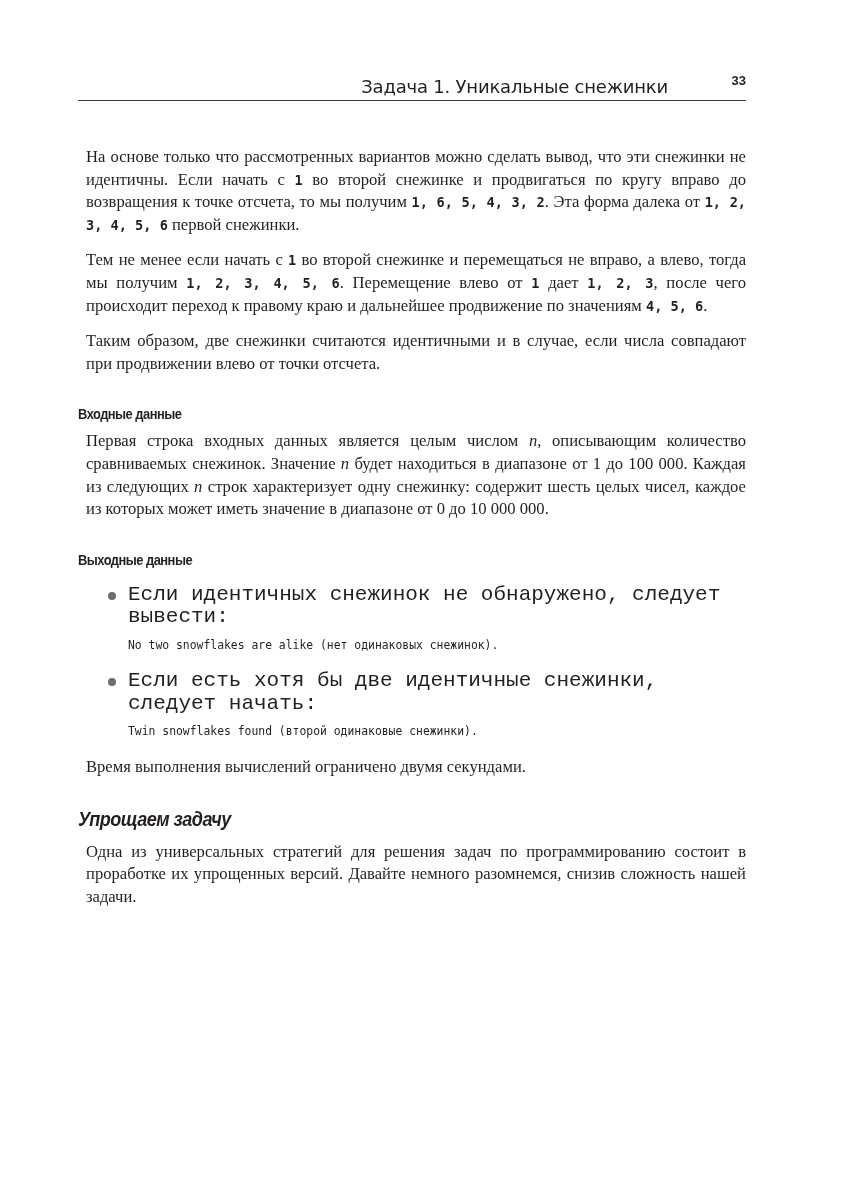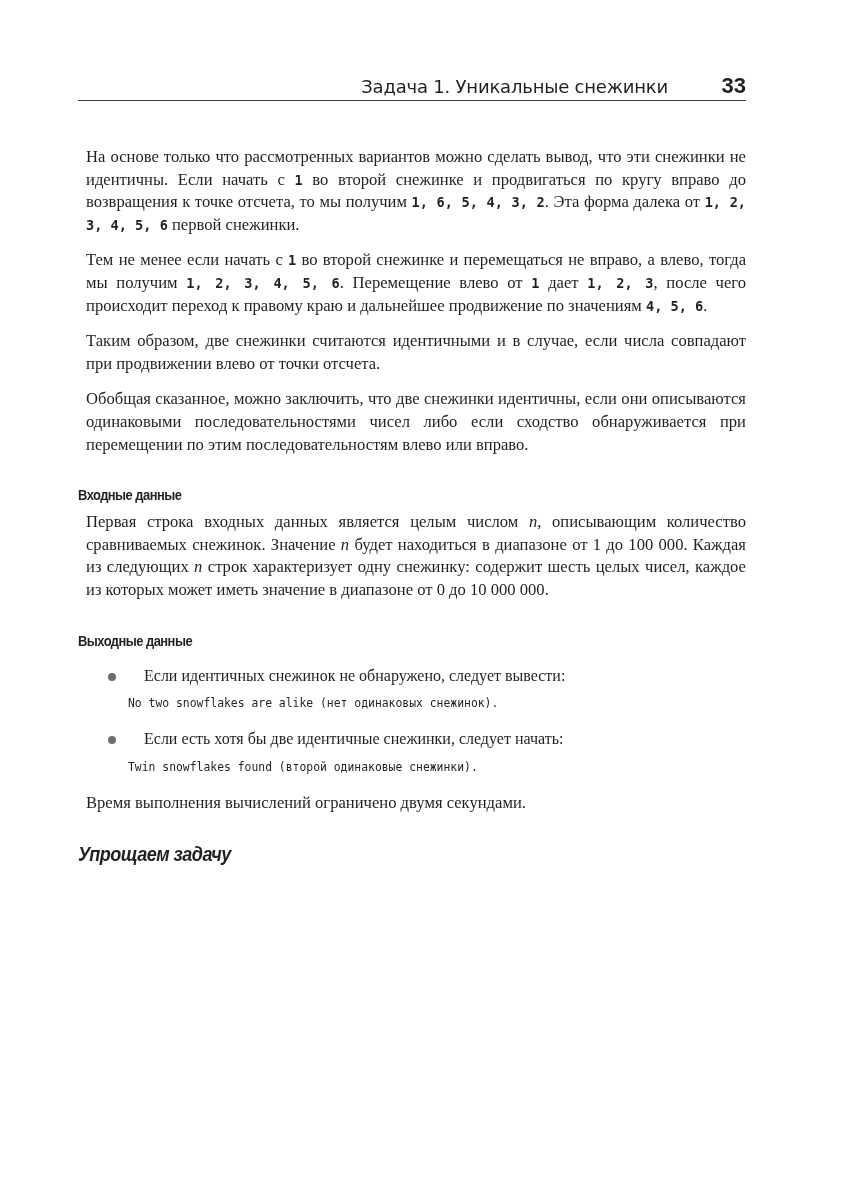--- a/index.html
+++ b/index.html
@@ -1,51 +1,50 @@
 <!DOCTYPE html>
 <html><head>
 <meta charset="utf-8">
 <style>
   html, body { margin: 0; padding: 0; background: #ffffff; }
   body { width: 849px; height: 1200px; position: relative; overflow: hidden; color: #231f20; }
   .page { position: absolute; left: 0; top: 0; width: 849px; height: 1200px; }
   .header { position: absolute; left: 78px; top: 74px; width: 668px; height: 26px; border-bottom: 1px solid #3a3a3a; }
   .header-title { position: absolute; right: 78px; top: 2px; font-family: "DejaVu Sans", sans-serif; font-size: 18px; color: #231f20; letter-spacing: -0.2px; }
-  .page-number { position: absolute; right: 0; top: -1px; font-family: "Liberation Sans", sans-serif; font-weight: bold; font-size: 22px; color: #231f20; }
+  .page-number { position: absolute; right: 0; top: -1px; font-family: "Liberation Sans", sans-serif; font-weight: bold; font-size: 13px; color: #231f20; }
   .body { position: absolute; left: 78px; top: 146px; width: 668px; }
   p.para { margin: 0 0 13px 8px; font-family: "Liberation Serif", serif; font-size: 16.6px; line-height: 22.6px; text-align: justify; color: #231f20; }
   code, .mono { font-family: "DejaVu Sans Mono", monospace; font-size: 13.6px; font-weight: bold; color: #231f20; }
   .em { font-style: italic; }
   h3.subhead { margin: 30px 0 8px 0; font-family: "Liberation Sans", sans-serif; font-weight: bold; font-size: 15px; letter-spacing: -0.6px; transform: scaleX(0.86); transform-origin: left; color: #231f20; }
   h2.section { margin: 28px 0 10px 0; font-family: "Liberation Sans", sans-serif; font-weight: bold; font-style: italic; font-size: 21px; letter-spacing: -0.6px; transform: scaleX(0.86); transform-origin: left; color: #231f20; }
   ul.bullets { list-style: none; margin: 16px 0 8px 0; padding: 0; }
   ul.bullets li { position: relative; padding-left: 50px; margin-bottom: 18px; }
   .bullet-dot { position: absolute; left: 30px; top: 8px; width: 8px; height: 8px; border-radius: 50%; background: #6d6e70; }
-  .bullet-text { font-family: Liberation Serif, serif; font-size: 16px; line-height: 22.6px; color: #231f20; display: block; margin-left: 16px; }
+  .bullet-text { font-family: Liberation Mono, monospace; font-size: 21px; line-height: 22.6px; color: #231f20; display: block; }
   .code-line { display: block; margin-top: 9px; font-family: "DejaVu Sans Mono", monospace; font-size: 11.4px; color: #231f20; white-space: pre; }
 </style>
 </head>
 <body>
 
 <div class="page">
 
   <div class="header">
     <span class="header-title">Задача 1. Уникальные снежинки</span>
     <span class="page-number">33</span>
   </div>
 
   <div class="body">
 
     <p class="para"><span>На основе только что рассмотренных вариантов можно сделать вывод, что эти снежинки не идентичны. Если начать с </span><code>1</code><span> во второй снежинке и продвигаться по кругу вправо до возвращения к точке отсчета, то мы получим </span><code>1, 6, 5, 4, 3, 2</code><span>. Эта форма далека от </span><code>1, 2, 3, 4, 5, 6</code><span> первой снежинки.</span></p>
 
     <p class="para"><span>Тем не менее если начать с </span><code>1</code><span> во второй снежинке и перемещаться не вправо, а влево, тогда мы получим </span><code>1, 2, 3, 4, 5, 6</code><span>. Перемещение влево от </span><code>1</code><span> дает </span><code>1, 2, 3</code><span>, после чего происходит переход к правому краю и дальнейшее продвижение по значениям </span><code>4, 5, 6</code><span>.</span></p>
 
     <p class="para">Таким образом, две снежинки считаются идентичными и в случае, если числа совпадают при продвижении влево от точки отсчета.</p>
 
-    <p class="para">Обобщая сказанное, можно заключить, что две снежинки идентичны, если они описываются одинаковыми последовательностями чисел либо если сходство обнаруживается при перемещении по этим последовательностям влево или вправо.</p>
 
     <h3 class="subhead">Входные данные</h3>
     <p class="para"><span>Первая строка входных данных является целым числом </span><span class="em">n</span><span>, описывающим количество сравниваемых снежинок. Значение </span><span class="em">n</span><span> будет находиться в диапазоне от 1 до 100 000. Каждая из следующих </span><span class="em">n</span><span> строк характеризует одну снежинку: содержит шесть целых чисел, каждое из которых может иметь значение в диапазоне от 0 до 10 000 000.</span></p>
 
     <h3 class="subhead">Выходные данные</h3>
 
     <ul class="bullets">
       <li>
         <span class="bullet-dot"></span>
         <span class="bullet-text">Если идентичных снежинок не обнаружено, следует вывести:</span>
@@ -54,15 +53,16 @@
       <li>
         <span class="bullet-dot"></span>
         <span class="bullet-text">Если есть хотя бы две идентичные снежинки, следует начать:</span>
         <span class="code-line">Twin snowflakes found (второй одинаковые снежинки).</span>
       </li>
     </ul>
 
     <p class="para">Время выполнения вычислений ограничено двумя секундами.</p>
 
     <h2 class="section">Упрощаем задачу</h2>
+    <p class="para">Одна из универсальных стратегий для решения задач по программированию состоит в проработке их упрощенных версий. Давайте немного разомнемся, снизив сложность нашей задачи.</p>
 
   </div>
 </div>
 
 </body></html>

